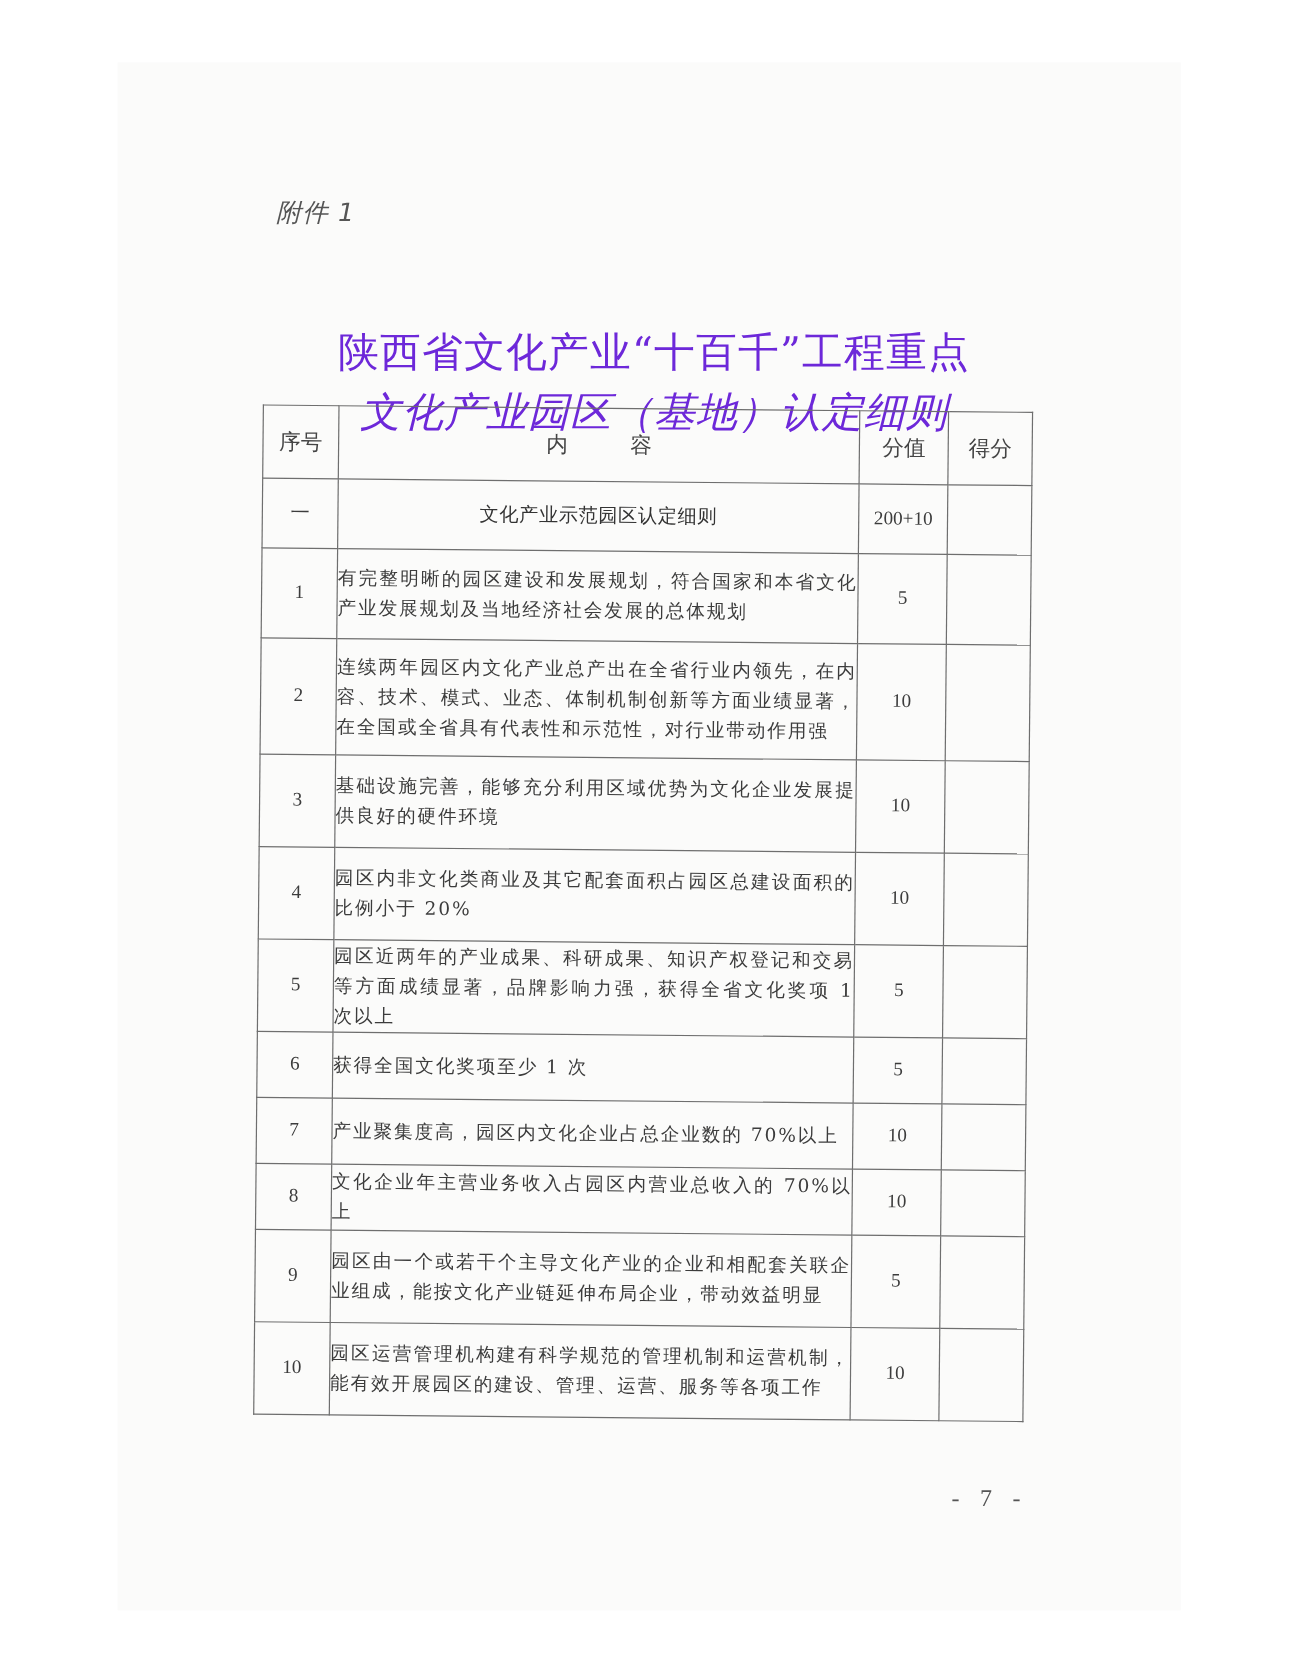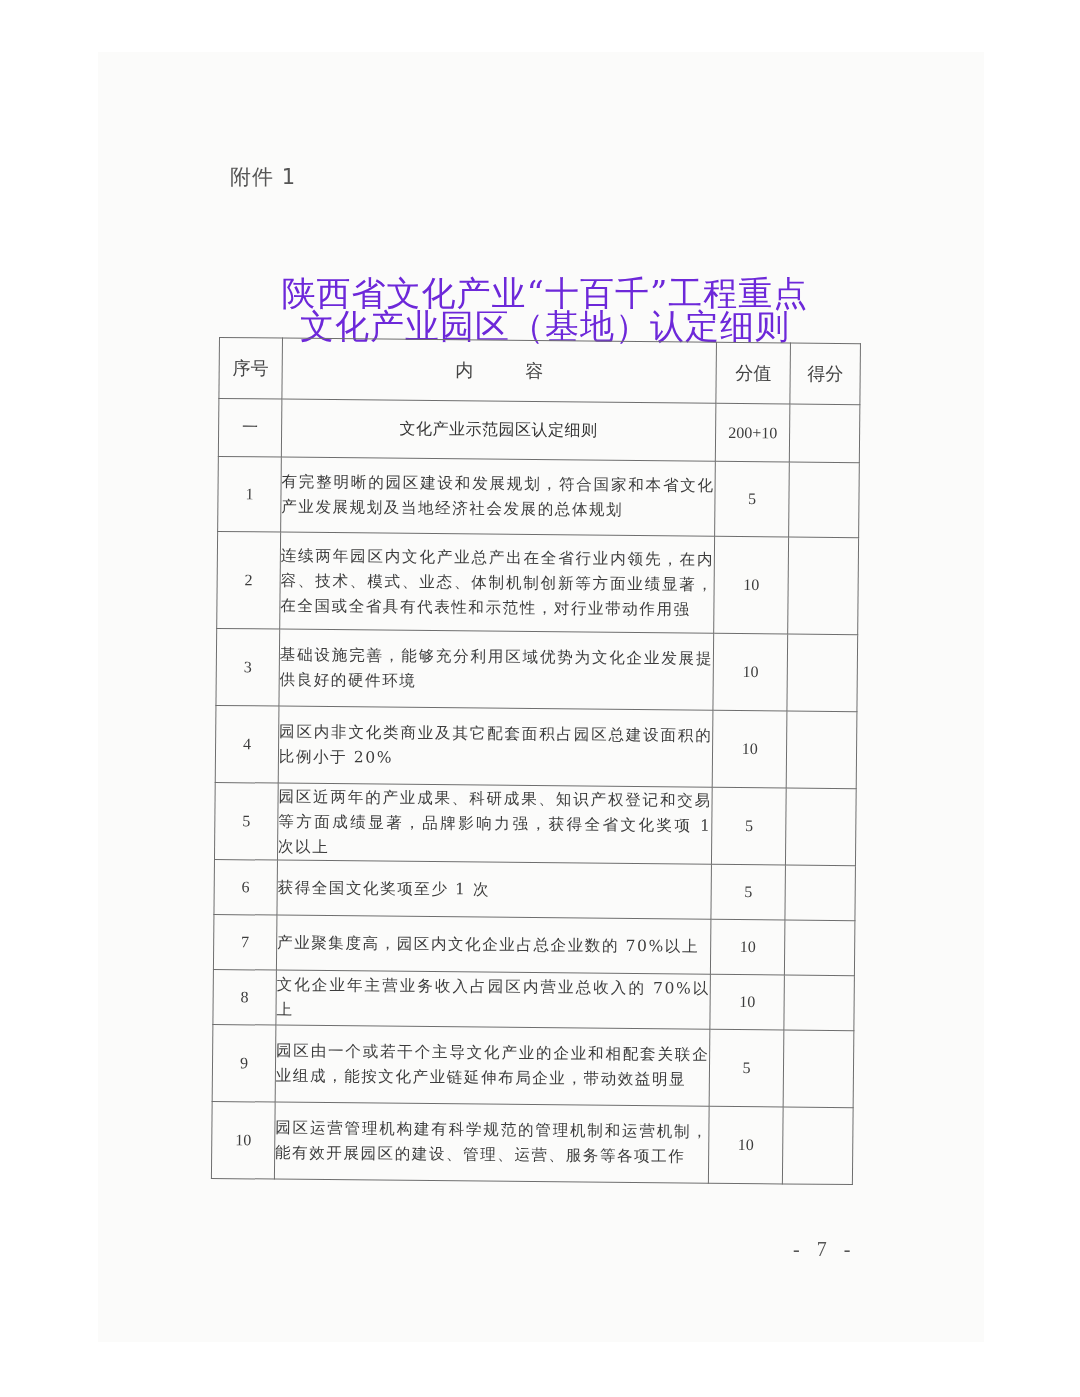--- a/index.html
+++ b/index.html
@@ -11,29 +11,29 @@
       font-family: "DejaVu Serif", "Liberation Serif", serif;
       color: #3a3a3a;
     }
     .scan {
       position: absolute; left: 98px; top: 52px; width: 886px; height: 1290px;
       background: #fbfbfa;
     }
     .attachment {
       position: absolute; left: 230px; top: 163px;
       font-family: "DejaVu Sans", "Liberation Sans", sans-serif;
-      font-size: 21px; color: #555; letter-spacing: 1px;
+      font-size: 21px; color: #555; letter-spacing: 1px; font-style: italic;
     }
     .title {
       position: absolute; left: 220px; width: 650px; text-align: center;
       font-size: 34px; color: #6d28d9; letter-spacing: 1px; font-weight: normal;
       font-family: "DejaVu Serif", serif;
     }
     .title.l1 { top: 248px; }
-    .title.l2 { top: 281px; }
+    .title.l2 { top: 298px; font-style: italic; }
     table.rules {
       position: absolute; left: 219px; top: 337px;
       width: 642px;
       border-collapse: collapse;
       transform: rotate(0.55deg); transform-origin: top left;
       font-size: 15.5px;
       color: #3c3c3c;
     }
     table.rules td, table.rules th {
       border: 1.3px solid #6e6e6e;

